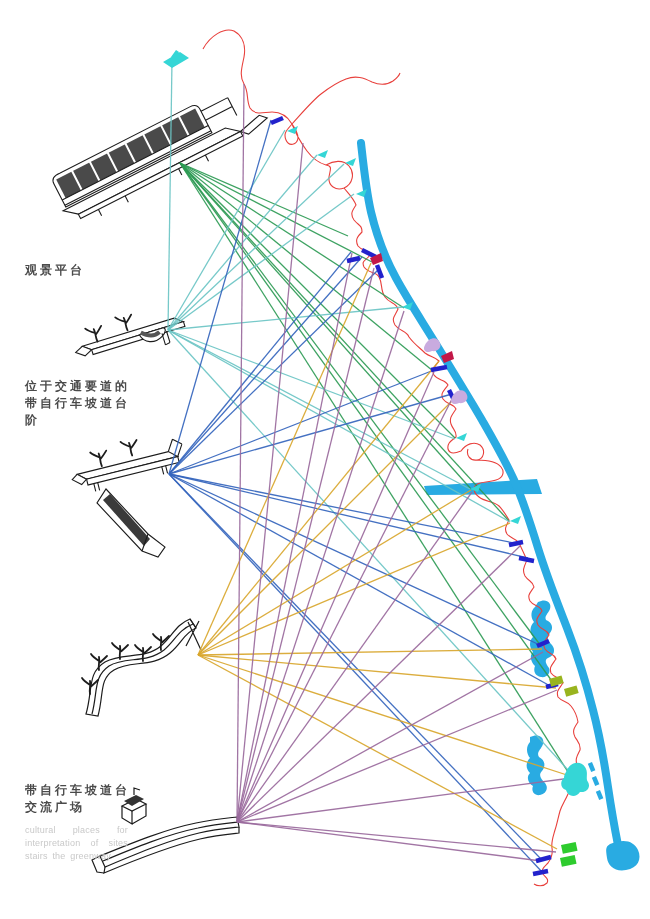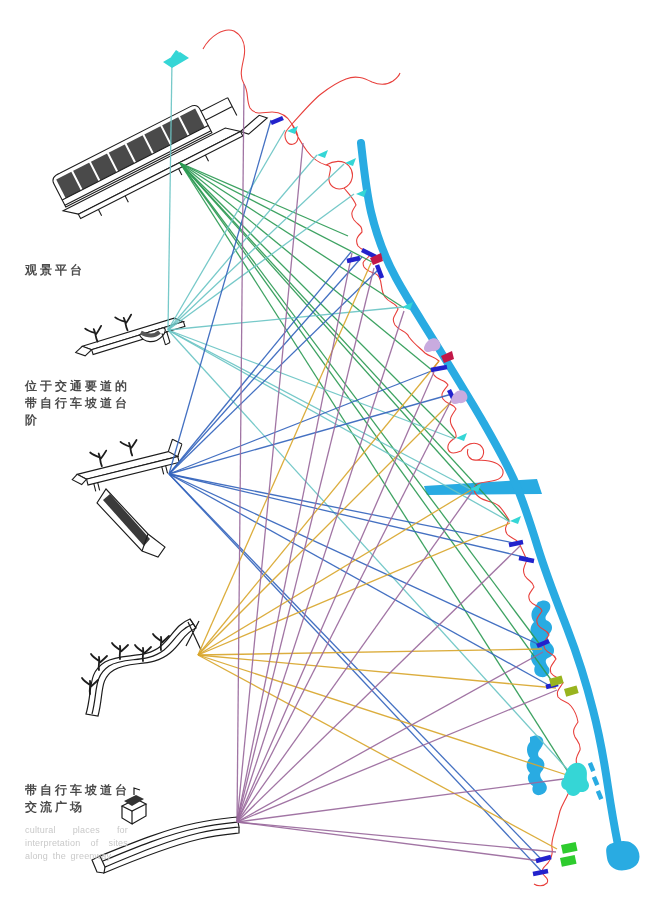--- a/index.html
+++ b/index.html
@@ -195,16 +195,16 @@
     <div class="zh">观景平台</div>
   </div>
   <div class="legend legend-3">
     <div class="zh">位于交通要道的
 带自行车坡道台
 阶</div>
   </div>
   <div class="legend legend-5">
     <div class="zh">带自行车坡道台
 交流广场</div>
-    <div class="en">cultural places for interpretation of sites along the greenway.</div>
+    <div class="en">cultural places for interpretation of sites stairs the greenway.</div>
   </div>
 
 </div>
 
 </body></html>

